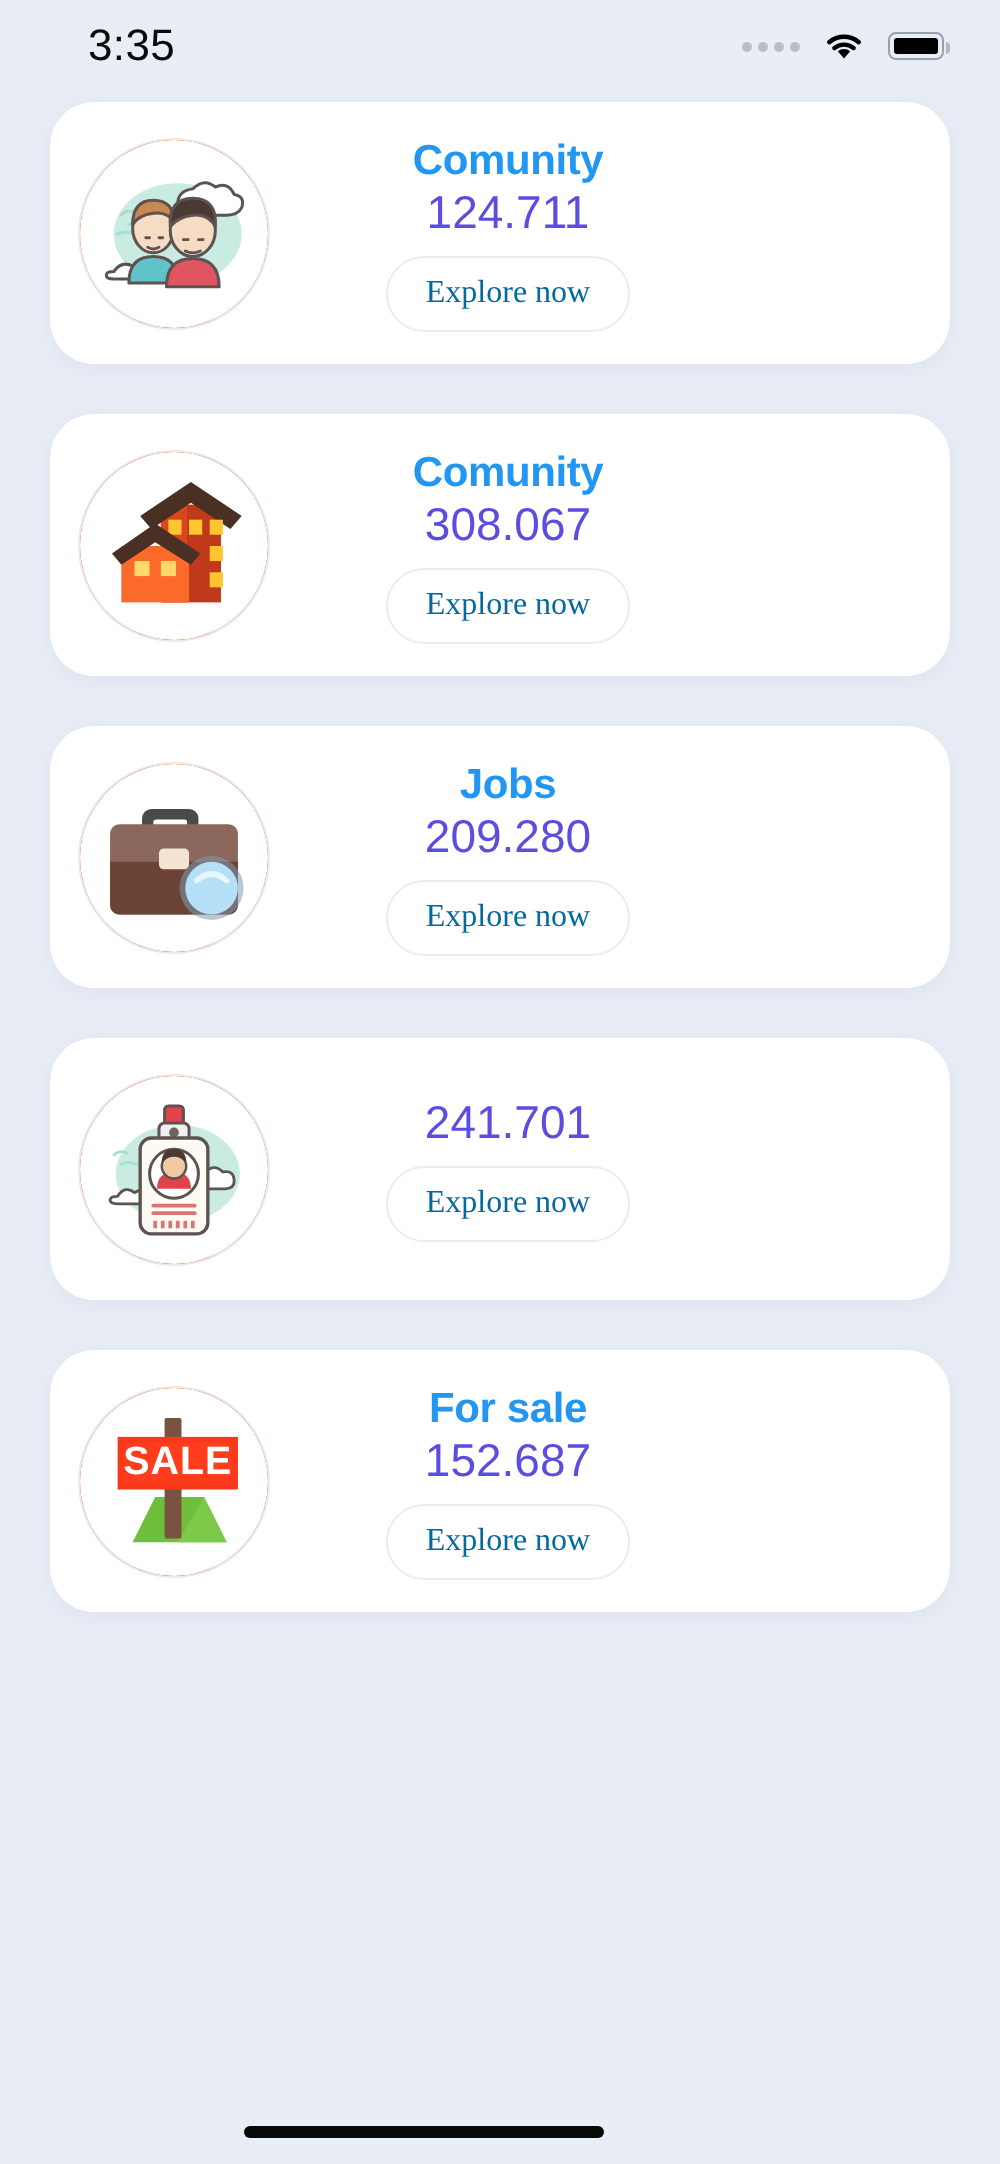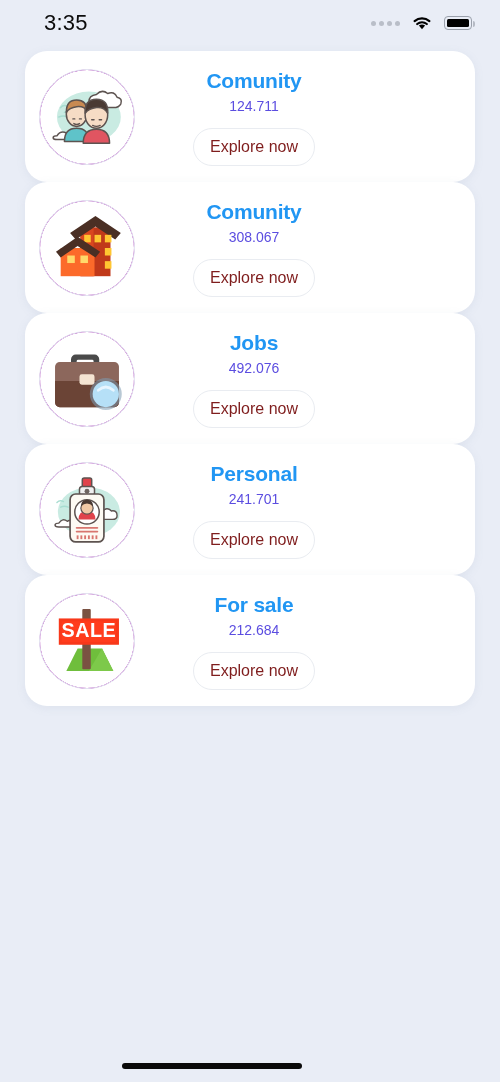--- a/index.html
+++ b/index.html
@@ -45,71 +45,71 @@
   .batt::after{
     content:""; position:absolute; right:-4px; top:4px;
     width:2px; height:6px; background:#b5bac4; border-radius:0 2px 2px 0;
   }
   .batt span{ display:block; width:100%; height:100%; background:#000; border-radius:1.5px; }
 
   
   .list{
     position:absolute; top:51px; left:25px;
     width:450px;
-    display:flex; flex-direction:column; 
+    display:flex; flex-direction:column; gap:25px;
   }
   .card{
     position:relative;
     width:450px; height:131px;
     background:#ffffff;
     border-radius:22px;
     box-shadow:0 2px 10px rgba(120,135,170,0.10);
     display:flex; align-items:center;
   }
 
   .thumb{
     position:relative;
     width:96px; height:96px;
     margin-left:14px;
     border-radius:50%;
     border:1px solid #e4e9f3;
-    background:#a21caf;
+    background:#f97316;
     overflow:hidden;
     flex:0 0 auto;
   }
   .thumb svg{ display:block; width:100%; height:100%; }
 
   .body{
     position:absolute; left:144px; top:0;
     width:170px; height:131px;
     display:flex; flex-direction:column;
     align-items:center; justify-content:center;
     gap:0;
   }
   .title{
     font-size:21px; font-weight:bold;
     color:#2196f3; line-height:25px;
     letter-spacing:-0.2px;
     white-space:nowrap;
   }
   .count{
-    font-size:14px; font-weight:400;
+    font-size:23px; font-weight:400;
     color:#5b4de0; line-height:24px;
     margin-top:1px;
   }
   .explore{
     margin-top:10px;
     min-width:122px; height:38px;
     padding:16px 16px;
     border:1px solid #e9ecf1;
     border-radius:19px;
     background:transparent;
-    color:#7f1d1d;
+    color:#0369a1;
     font-size:16px;
-    font-family:Liberation Sans, sans-serif;
+    font-family:Liberation Serif, serif;
     display:flex; align-items:center; justify-content:center;
     cursor:pointer;
     white-space:nowrap;
   }
 
   
   .home-indicator{
     position:absolute;
     left:50%; transform:translateX(-50%);
     bottom:13px;
@@ -205,21 +205,21 @@
           <rect x="16" y="32" width="68" height="48" rx="5" fill="#8c675c"></rect>
           <path d="M16 52 h68 v23 a5 5 0 0 1-5 5 H21 a5 5 0 0 1-5-5Z" fill="#6b4436"></path>
           <rect x="42" y="45" width="16" height="11" rx="2.5" fill="#f4e4d2"></rect>
           <circle cx="70" cy="66" r="17" fill="#7e9bb0" opacity="0.55"></circle>
           <circle cx="70" cy="66" r="14" fill="#b6e0f7"></circle>
           <path d="M62 62 q8-7 16 0" stroke="#e7f5ff" stroke-width="3" fill="none" stroke-linecap="round"></path>
         </svg>
       </div>
       <div class="body">
         <div class="title">Jobs</div>
-        <div class="count">492.076</div>
+        <div class="count">209.280</div>
         <div class="explore">Explore now</div>
       </div>
     </div>
 
     <div class="card">
       <div class="thumb">
         <svg viewBox="0 0 100 100">
           <circle cx="50" cy="50" r="50" fill="#ffffff"></circle>
           <ellipse cx="52" cy="52" rx="33" ry="26" fill="#c9ebe2"></ellipse>
           <path d="M18 42 q3-3 7-1 M22 47 q4-2 8 0" stroke="#a8ddd1" stroke-width="1.5" fill="none" stroke-linecap="round"></path>
@@ -239,41 +239,40 @@
             <rect x="39" y="77" width="2" height="4"></rect>
               <rect x="43" y="77" width="2" height="4"></rect>
             <rect x="47" y="77" width="2" height="4"></rect>
               <rect x="51" y="77" width="2" height="4"></rect>
             <rect x="55" y="77" width="2" height="4"></rect>
               <rect x="59" y="77" width="2" height="4"></rect>
           </g>
         </svg>
       </div>
       <div class="body">
-        <div class="title">Personal</div>
         <div class="count">241.701</div>
         <div class="explore">Explore now</div>
       </div>
     </div>
 
     <div class="card">
       <div class="thumb">
         <svg viewBox="0 0 100 100">
           <circle cx="50" cy="50" r="50" fill="#ffffff"></circle>
           <path d="M28 82 L40 58 H66 L78 82 Z" fill="#6fbe3c"></path>
           <path d="M66 58 L78 82 H52 Z" fill="#7dc94a"></path>
           <rect x="45" y="16" width="9" height="64" rx="1" fill="#7a5242"></rect>
           <rect x="20" y="26" width="64" height="28" fill="#f8381a"></rect>
           <rect x="23" y="29" width="58" height="22" fill="#ff3c1c"></rect>
           <text x="52" y="46" font-family="Liberation Sans, sans-serif" font-size="21" font-weight="bold" fill="#ffffff" text-anchor="middle" letter-spacing="0.5">SALE</text>
         </svg>
       </div>
       <div class="body">
         <div class="title">For sale</div>
-        <div class="count">212.684</div>
+        <div class="count">152.687</div>
         <div class="explore">Explore now</div>
       </div>
     </div>
 
   </div>
 
   <div class="home-indicator"></div>
 
 </div>
 

